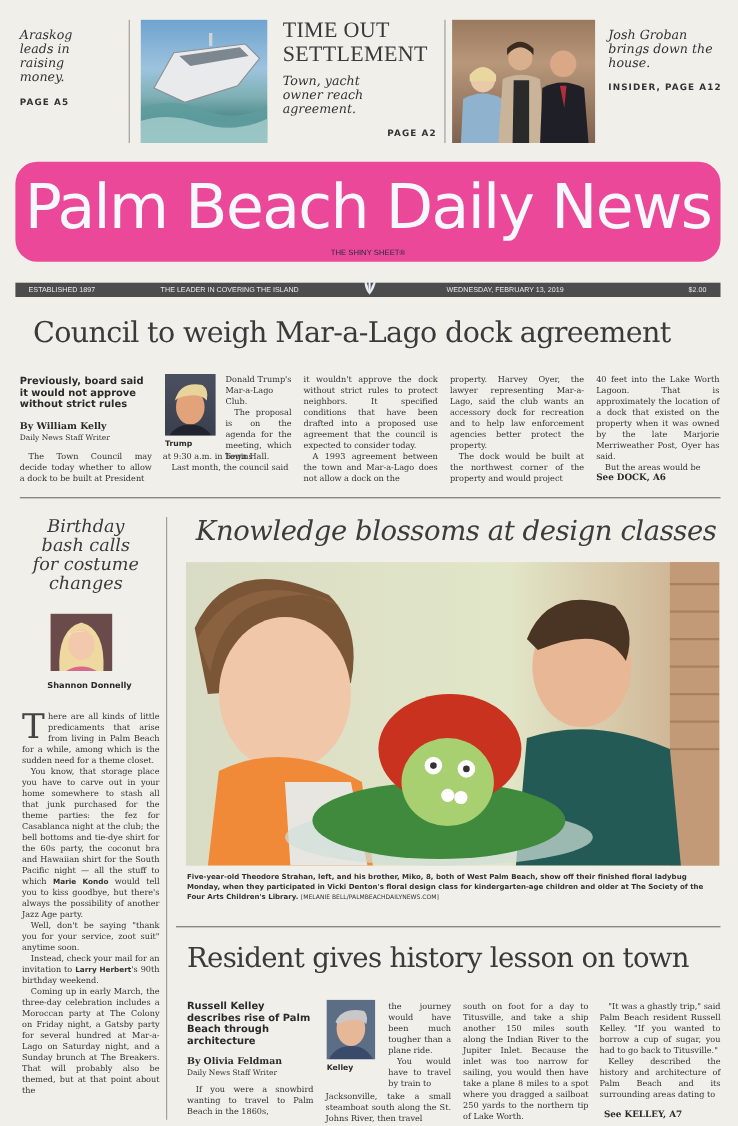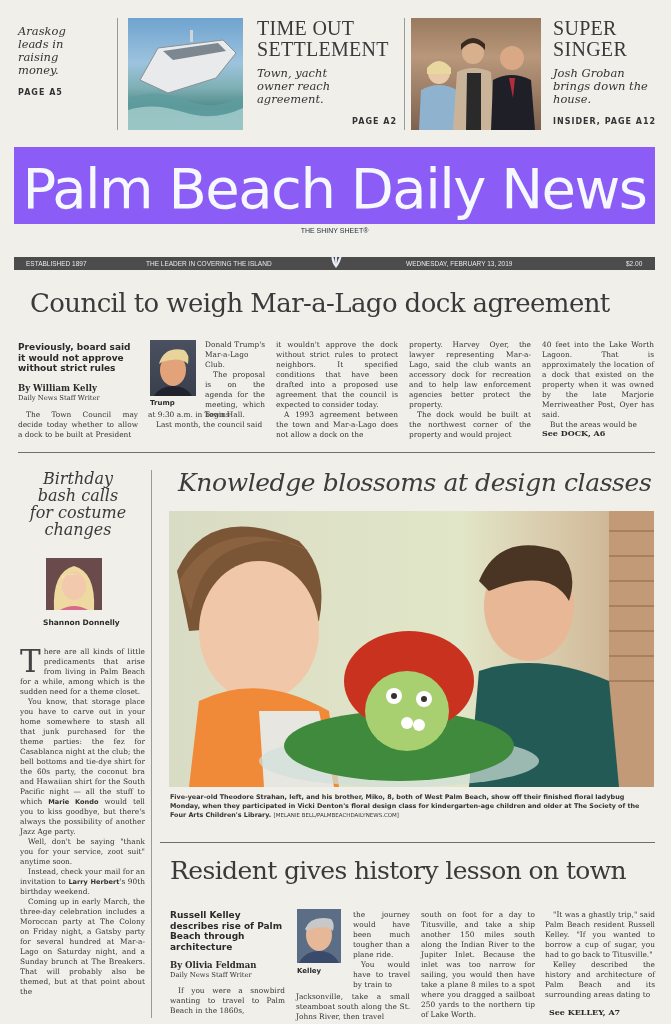--- a/index.html
+++ b/index.html
@@ -20,21 +20,21 @@
     font-family: "DejaVu Serif", serif; font-style: italic;
     font-size: 11.5px; line-height: 13px; color: #333;
   }
   .teaser-ref {
     font-family: "DejaVu Sans", sans-serif; font-weight: bold;
     font-size: 8px; letter-spacing: 1px; color: #333;
   }
   .vline { position: absolute; width: 1px; background: #9a9a9a; }
   .hline { position: absolute; height: 1px; background: #6f6f6f; }
   
-  .masthead { left: 14px; top: 147px; width: 641px; height: 77px; background: #8b5cf6; }
+  .masthead { left: 14px; top: 147px; width: 641px; height: 91px; background: #ec4899; border-radius: 20px; }
   .mast-title {
     position: absolute; left: 0; right: 0; top: 2px; text-align: center;
     font-family: "DejaVu Sans", sans-serif; font-size: 56px; color: #f5f8fc;
     letter-spacing: -1.5px; line-height: 80px; font-weight: normal;
   }
   .mast-tag {
     position: absolute; left: 0; right: 0; top: 80px; text-align: center;
     font-family: "Liberation Sans", sans-serif; font-size: 7px; color: #1e2a3a;
   }
   .mastbar {
@@ -115,21 +115,20 @@
     <path d="M50 32 Q62 18 74 32 L74 26 Q62 14 50 26 Z" fill="#3a2a20"></path>
     <path d="M42 112 L46 54 Q62 46 80 54 L84 112 Z" fill="#c9b49a"></path>
     <path d="M55 112 L56 55 L70 55 L70 112 Z" fill="#2a2a2a"></path>
     <circle cx="101" cy="40" r="12" fill="#dba886"></circle>
     <path d="M80 112 L82 62 Q100 52 120 62 L124 112 Z" fill="#1f1f28"></path>
     <polygon points="98,60 104,60 102,80" fill="#b32d3a"></polygon>
   </svg>
 </div>
 
 <div class="abs" style="left:553px;top:18px;width:110px;">
-  <div class="teaser-head"><span>SUPER</span><br><span>SINGER</span></div>
   <div class="teaser-dek" style="margin-top:7px;width:95px;">Josh Groban brings down the house.</div>
   <div class="teaser-ref" style="margin-top:11px;white-space:nowrap;">INSIDER, PAGE A12</div>
 </div>
 
 <div class="abs masthead">
   <div class="mast-title">Palm Beach Daily News</div>
   <div class="mast-tag">THE SHINY SHEET®</div>
 </div>
 <div class="abs mastbar">
   <span style="left:12px;">ESTABLISHED 1897</span>

